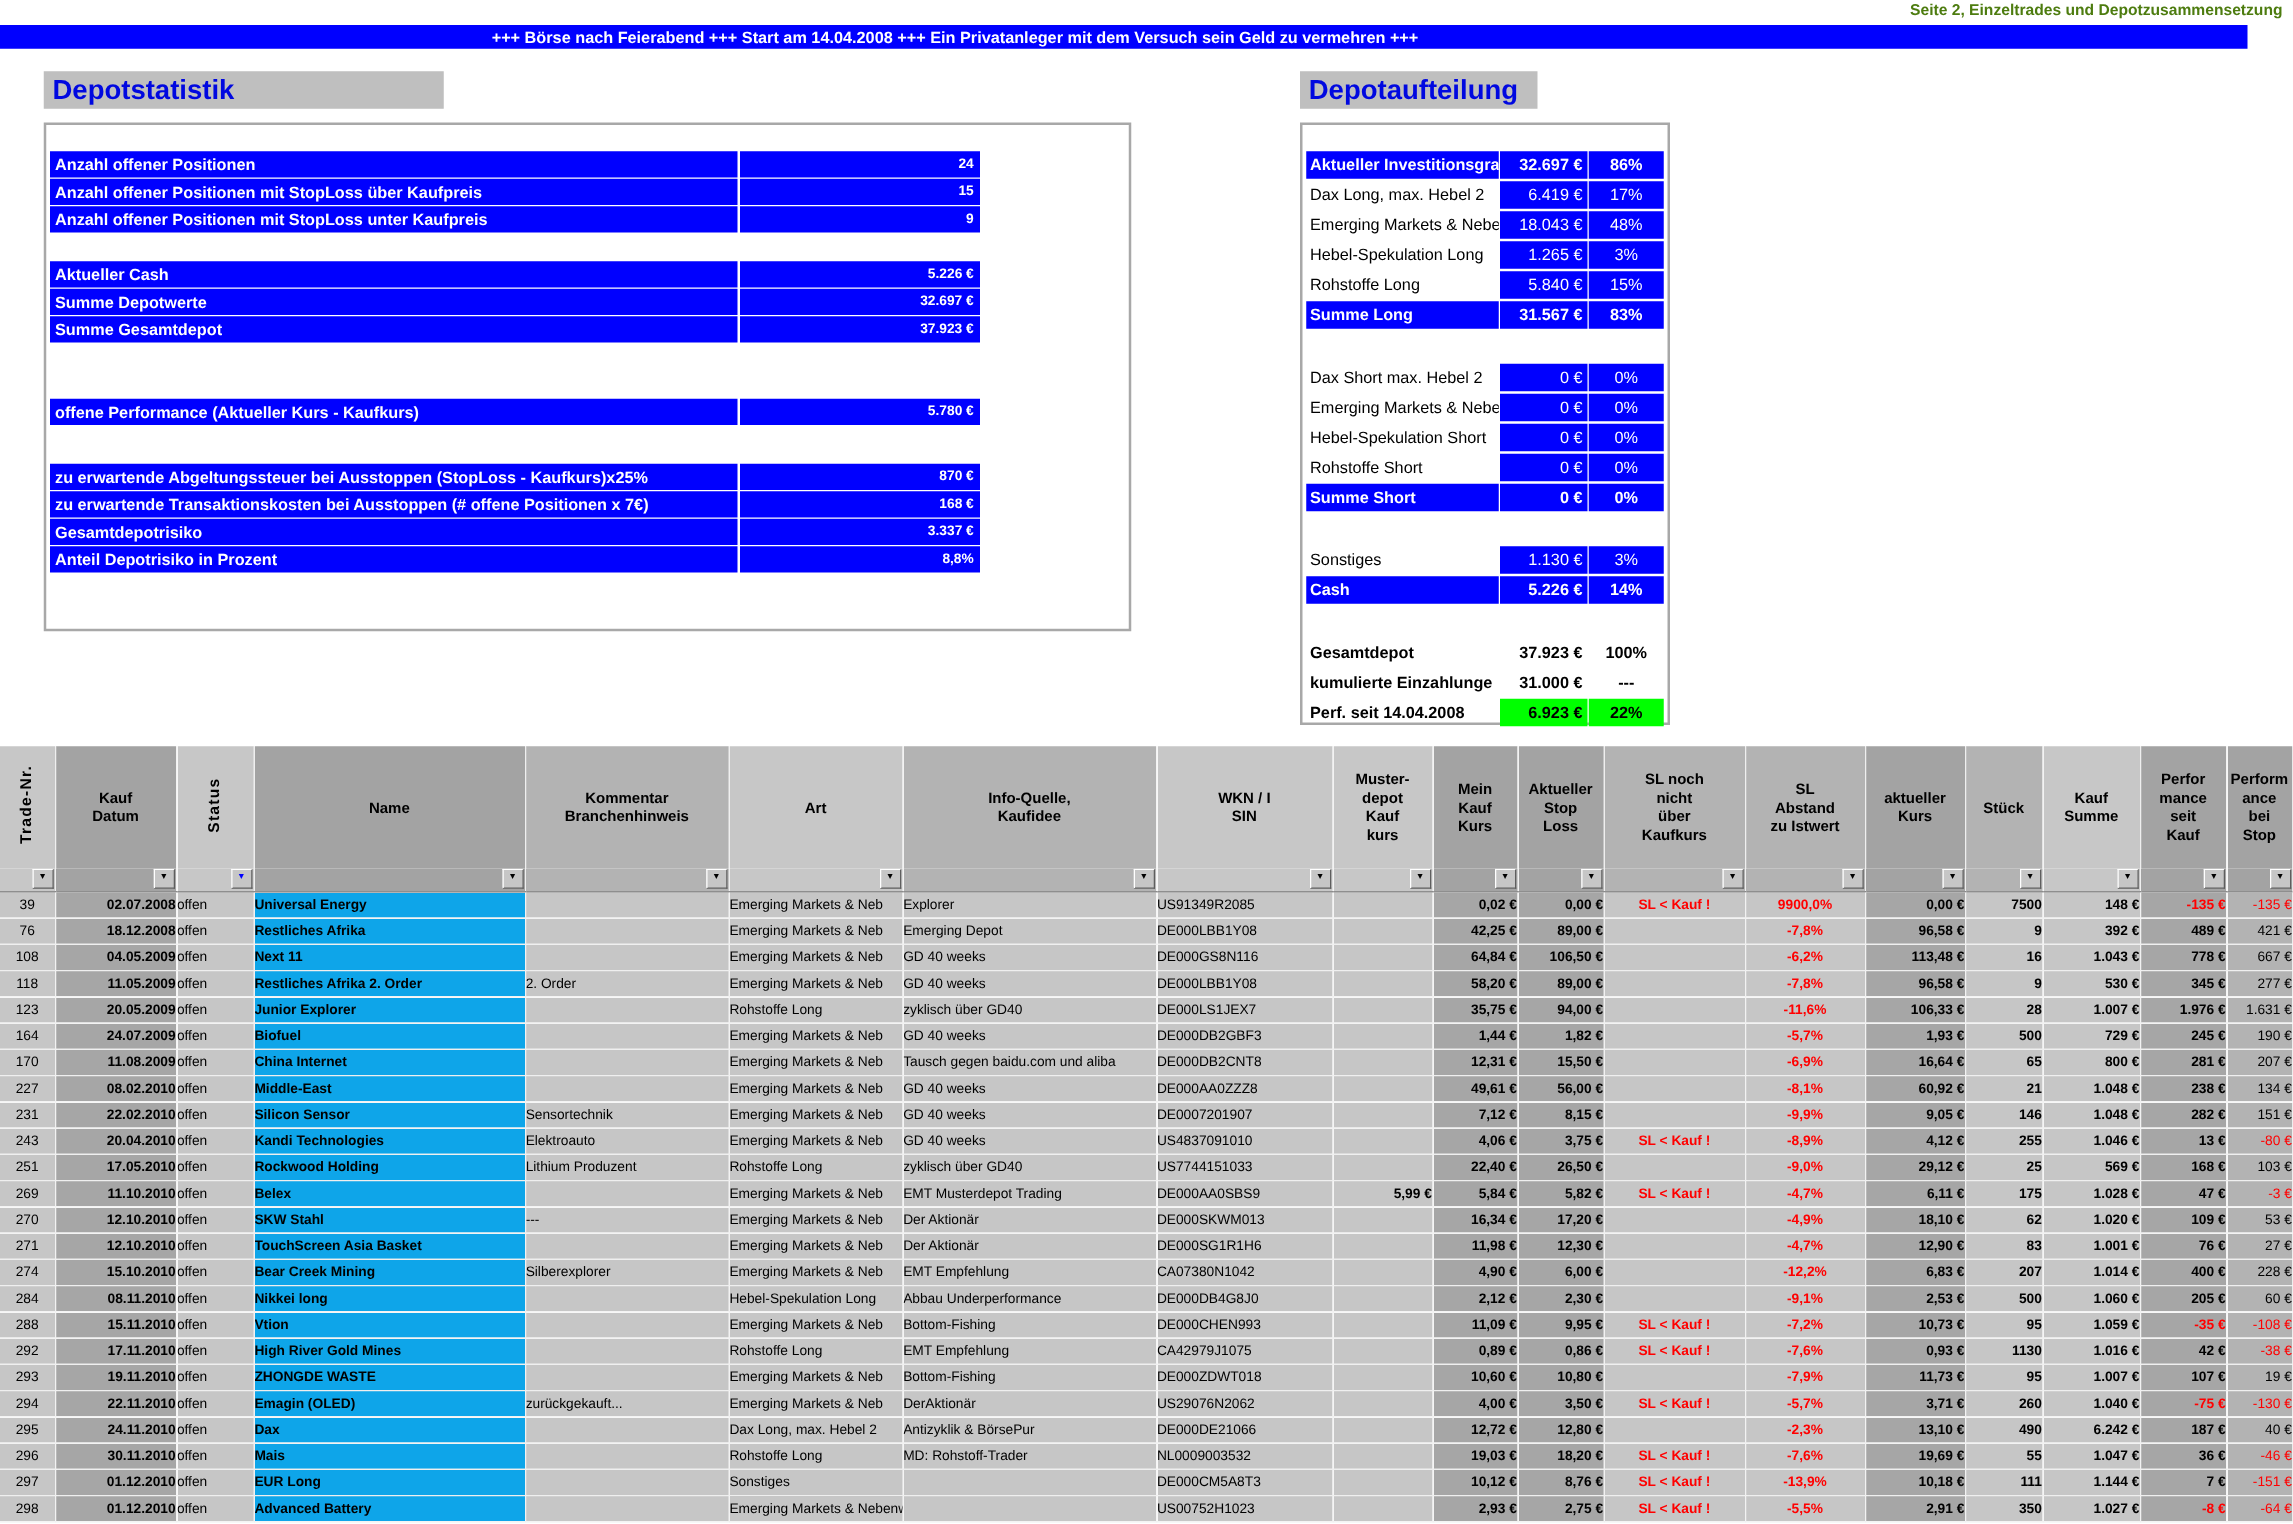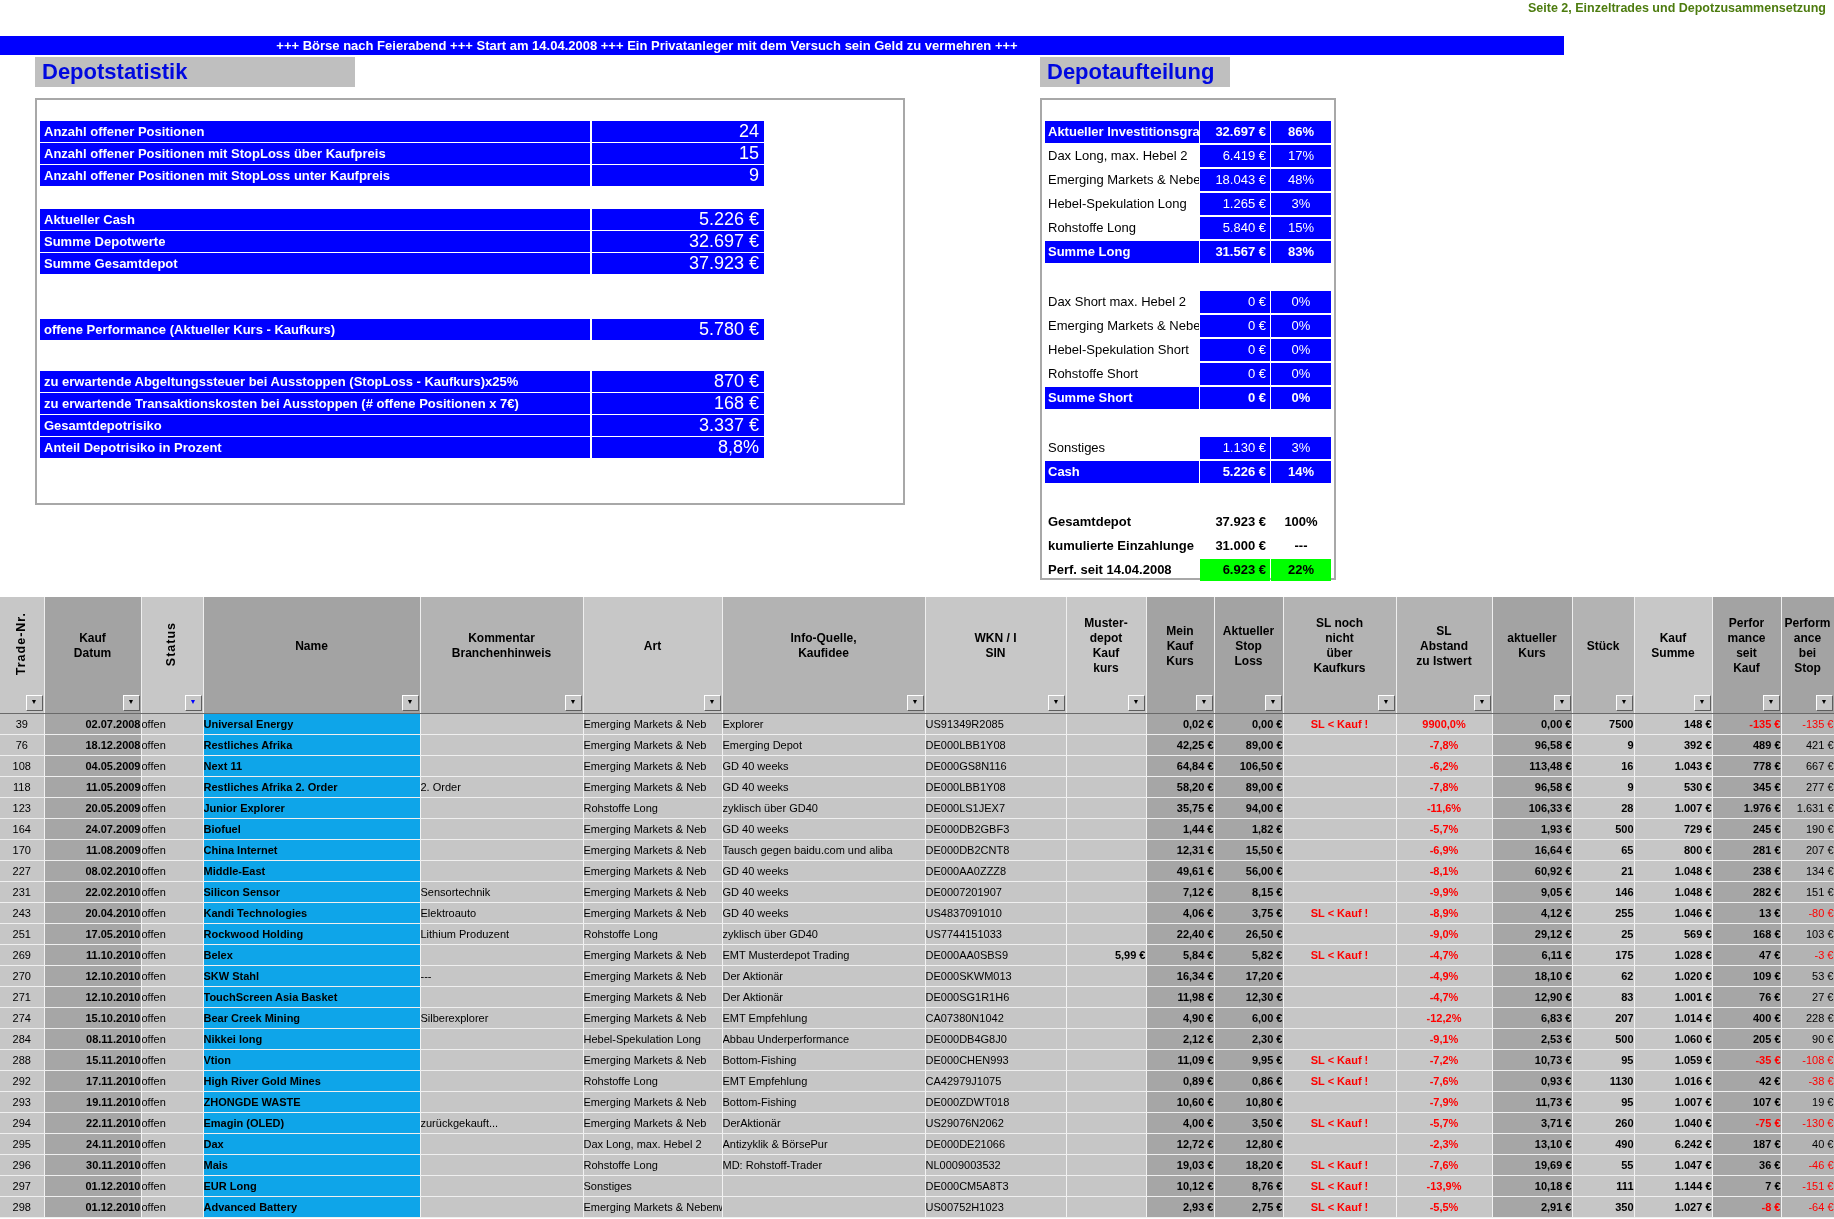--- a/index.html
+++ b/index.html
@@ -1,32 +1,32 @@
 <!DOCTYPE html>
 <html><head>
 <meta charset="utf-8">
 <style>
   html,body{margin:0;padding:0;}
   body{width:1834px;height:1219px;background:#FFFFFF;font-family:"Liberation Sans",sans-serif;position:relative;overflow:hidden;}
   
   .corner-note{position:absolute;top:1px;right:8px;color:#4d7c0f;font-weight:bold;font-size:12.5px;}
-  .banner{position:absolute;top:36px;left:0;width:1564px;height:19px;background:#0000FF;color:#FFFFFF;
+  .banner{position:absolute;top:20px;left:0;width:1798px;height:19px;background:#0000FF;color:#FFFFFF;
           font-weight:bold;font-size:13px;line-height:19px;text-align:center;padding-right:0;box-sizing:border-box;}
   .banner span{display:inline-block;transform:translateX(-135px);}
   
   .panel-title{position:absolute;background:#BFBFBF;color:#0008E0;font-weight:bold;font-size:22px;line-height:30px;padding-left:7px;box-sizing:border-box;}
   #ds-title{left:35px;top:57px;width:320px;height:30px;}
   #da-title{left:1040px;top:57px;width:190px;height:30px;}
   
   #ds-box{position:absolute;left:35px;top:98px;width:870px;height:407px;border:2px solid #A8A8A8;background:#fff;
           box-sizing:border-box;padding:21px 0 0 3px;}
   .ds-row{display:flex;height:21px;margin-bottom:1px;}
   .ds-label{width:550px;background:#0000FF;color:#fff;font-weight:bold;font-size:13px;line-height:21px;
             padding-left:4px;margin-right:2px;white-space:nowrap;overflow:hidden;box-sizing:border-box;}
-  .ds-value{width:172px;background:#0000FF;color:#fff;font-weight:normal;font-size:18px;line-height:21px;
+  .ds-value{width:192px;background:#0000FF;color:#fff;font-weight:bold;font-size:11px;line-height:21px;
             text-align:right;padding-right:5px;box-sizing:border-box;}
   
   #da-box{position:absolute;left:1040px;top:98px;width:296px;height:482px;border:2px solid #A8A8A8;background:#fff;
           box-sizing:border-box;padding:21px 0 0 3px;}
   .da-row{display:flex;height:22px;margin-bottom:2px;font-size:13px;line-height:22px;}
   .da-label{width:154px;padding-left:3px;margin-right:1px;white-space:nowrap;overflow:hidden;box-sizing:border-box;}
   .da-value{width:70px;text-align:right;padding-right:4px;margin-right:1px;box-sizing:border-box;}
   .da-pct{width:60px;text-align:center;box-sizing:border-box;}
   .cell-blue{background:#0000FF;color:#fff;}
   .cell-green{background:#00FF00;color:#000;font-weight:bold;}
@@ -635,21 +635,21 @@
         <td class="bl t-text">DE000DB4G8J0</td>
         <td class="bl t-num"></td>
         <td class="bd t-num">2,12 €</td>
         <td class="bd t-num">2,30 €</td>
         <td class="bl t-flag"></td>
         <td class="bl t-pct">-9,1%</td>
         <td class="bd t-num">2,53 €</td>
         <td class="bl t-num">500</td>
         <td class="bl t-num">1.060 €</td>
         <td class="bd t-num">205 €</td>
-        <td class="bm t-pstop">90 €</td>
+        <td class="bm t-pstop">60 €</td>
       </tr>
       <tr class="trade-row">
         <td class="bl t-nr">288</td>
         <td class="bd t-datum">15.11.2010</td>
         <td class="bl t-status">offen</td>
         <td class="bn t-name">Vtion</td>
         <td class="bl t-text"></td>
         <td class="bl t-text">Emerging Markets &amp; Neb</td>
         <td class="bl t-text">Bottom-Fishing</td>
         <td class="bl t-text">DE000CHEN993</td>

